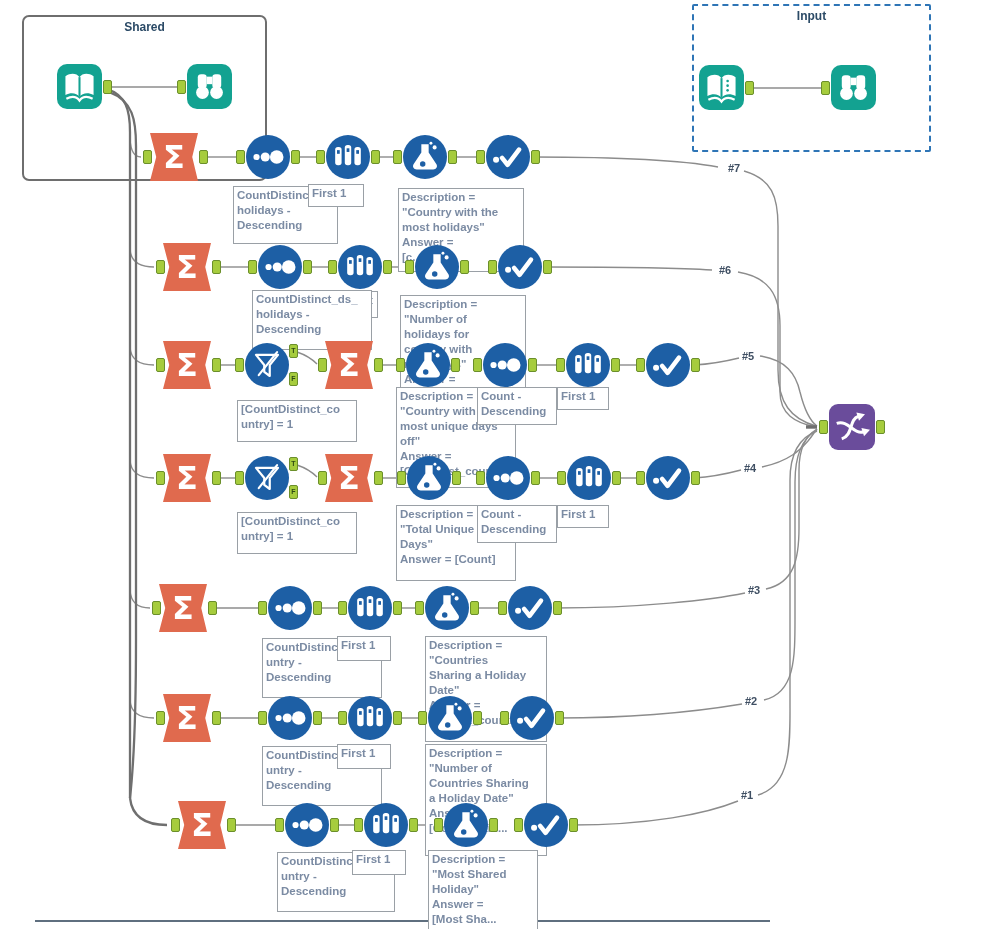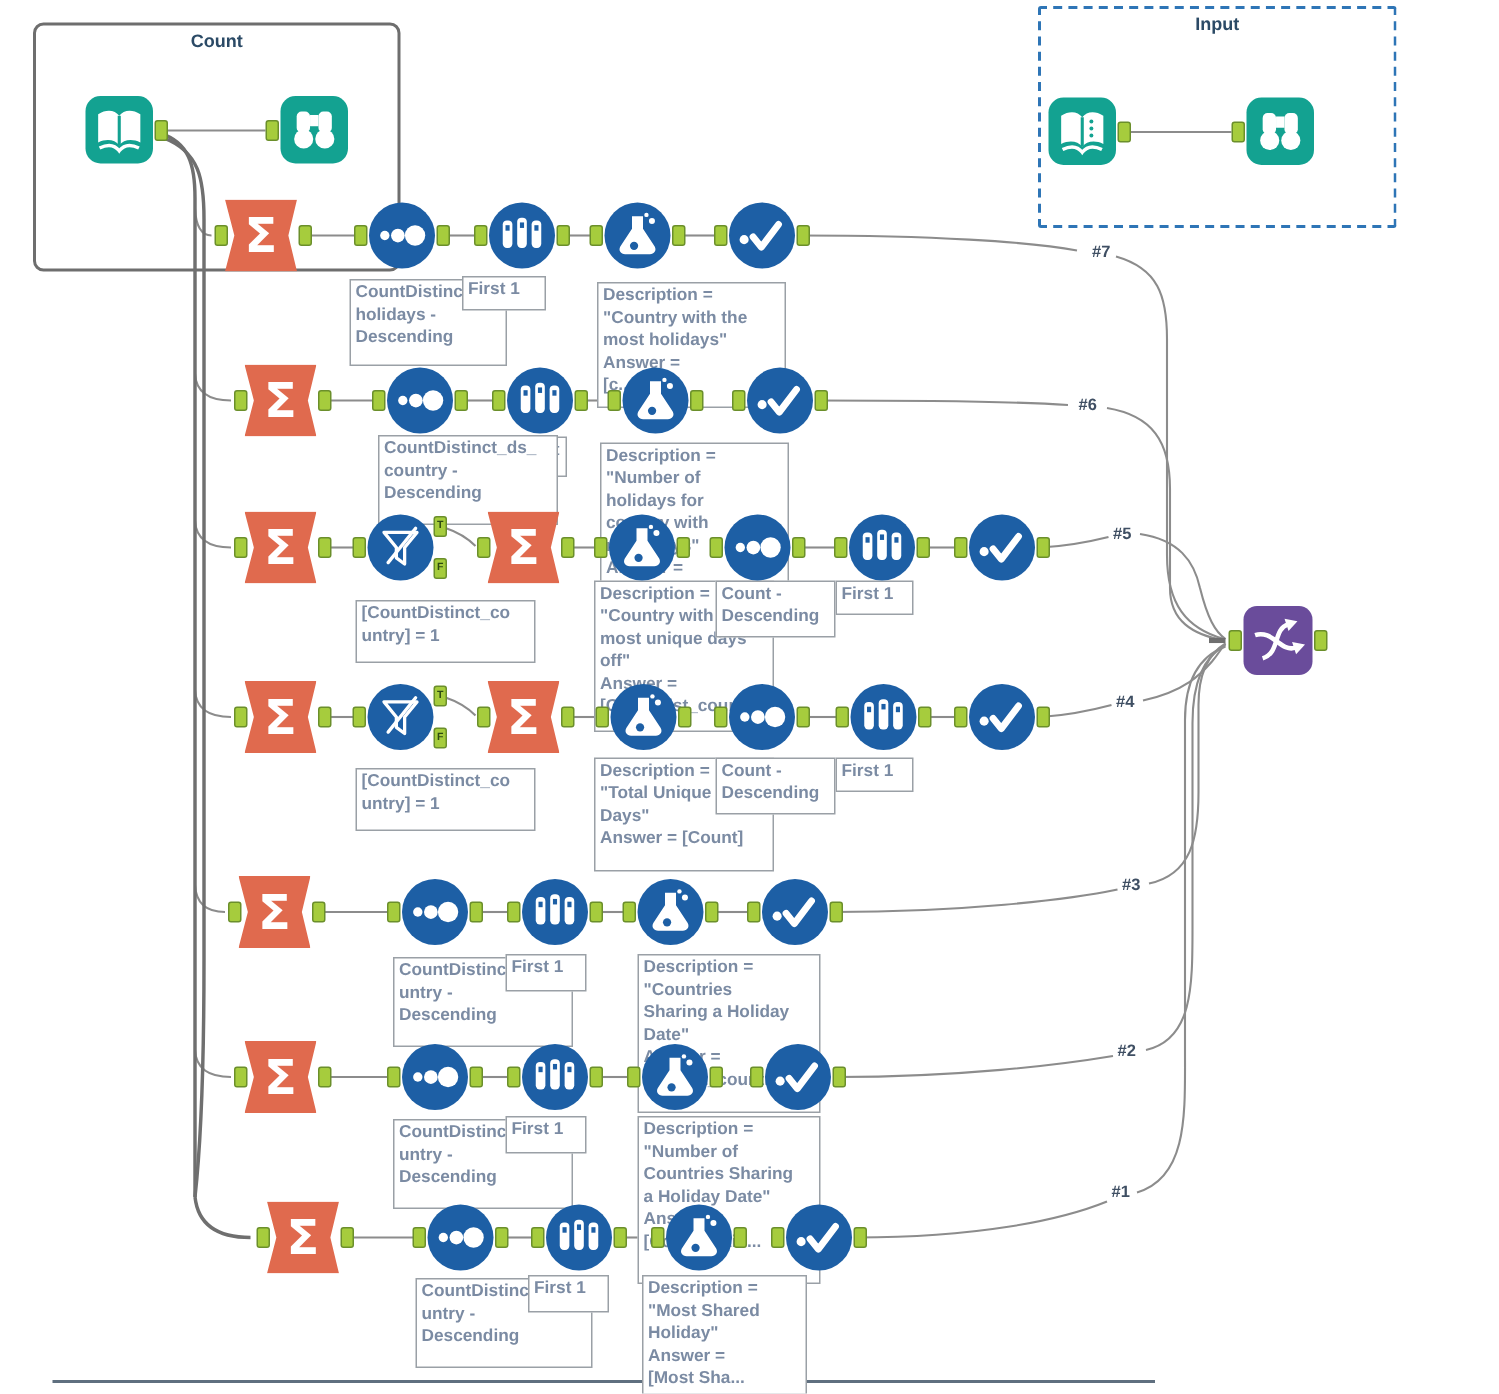--- a/index.html
+++ b/index.html
@@ -109,21 +109,21 @@
           <path d="M10 15.5 C23 15.5 23 32.5 34 32.5" stroke="#fff" stroke-width="3.2" fill="none"></path>
           <path d="M10 32.5 C23 32.5 23 15.5 34 15.5" stroke="#fff" stroke-width="3.2" fill="none"></path>
           <path d="M33 28 l8 4.5 l-8 4.5 z" fill="#fff"></path>
           <path d="M33 11 l8 4.5 l-8 4.5 z" fill="#fff"></path>
         </g>
       </symbol>
     </defs>
   </svg>
 
   <div class="container input">
-    <div class="ctitle">Count</div>
+    <div class="ctitle">Shared</div>
   </div>
   <div class="container output">
     <div class="ctitle">Input</div>
   </div>
 
   <svg class="wires" width="999" height="929">
     <g stroke="#8c8c8c" stroke-width="1.4" fill="none">
       <path d="M112,87 H177"></path>
       <path d="M753,88 H821"></path>
       <path d="M130,139 Q131,157 141,157"></path>
@@ -193,21 +193,21 @@
 Descending</div>
   <div class="ann" style="left:308px;top:184px;width:48px;height:19px">First 1</div>
   <div class="ann" style="left:398px;top:188px;width:118px;height:80px">Description =
 "Country with the
 most holidays"
 Answer =
 [c...</div>
 
   <div class="ann" style="left:344px;top:291px;width:26px;height:23px">First 1</div>
   <div class="ann" style="left:252px;top:290px;width:112px;height:56px">CountDistinct_ds_
-country -
+holidays -
 Descending</div>
   <div class="ann" style="left:400px;top:295px;width:118px;height:110px">Description =
 "Number of
 holidays for
 country with
 most days"
 Answer =</div>
 
   <div class="ann" style="left:237px;top:400px;width:112px;height:38px">[CountDistinct_co
 untry] = 1</div>

